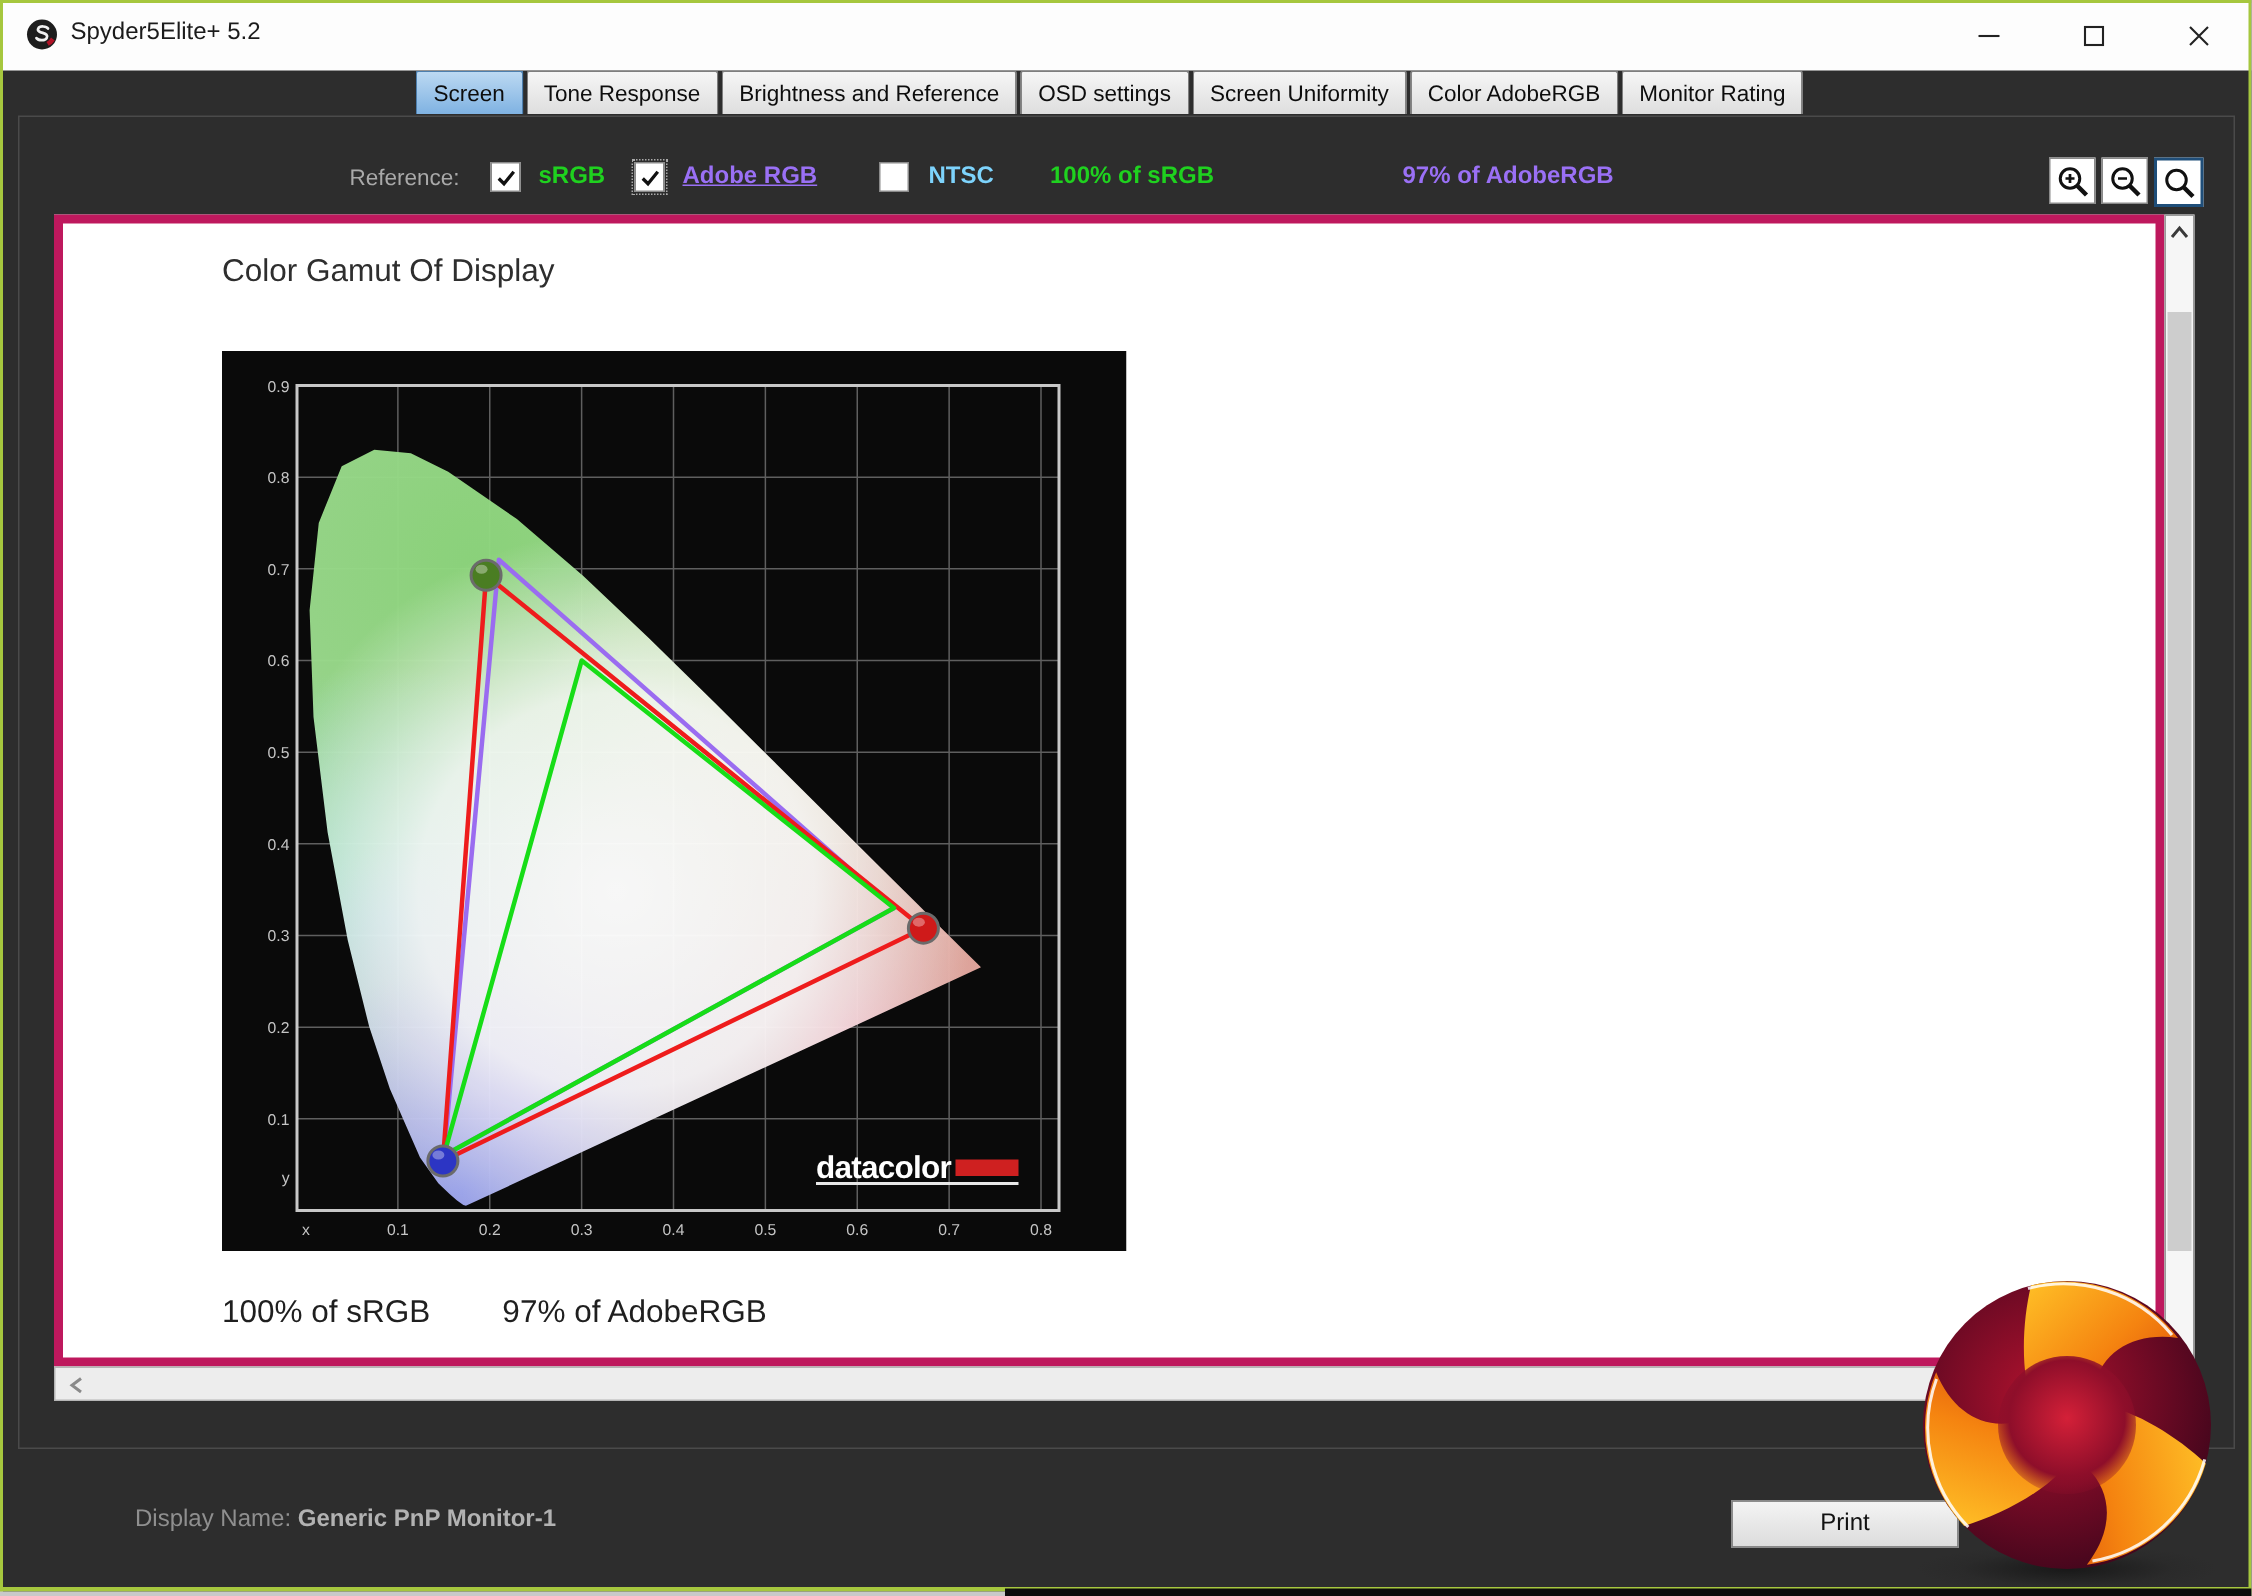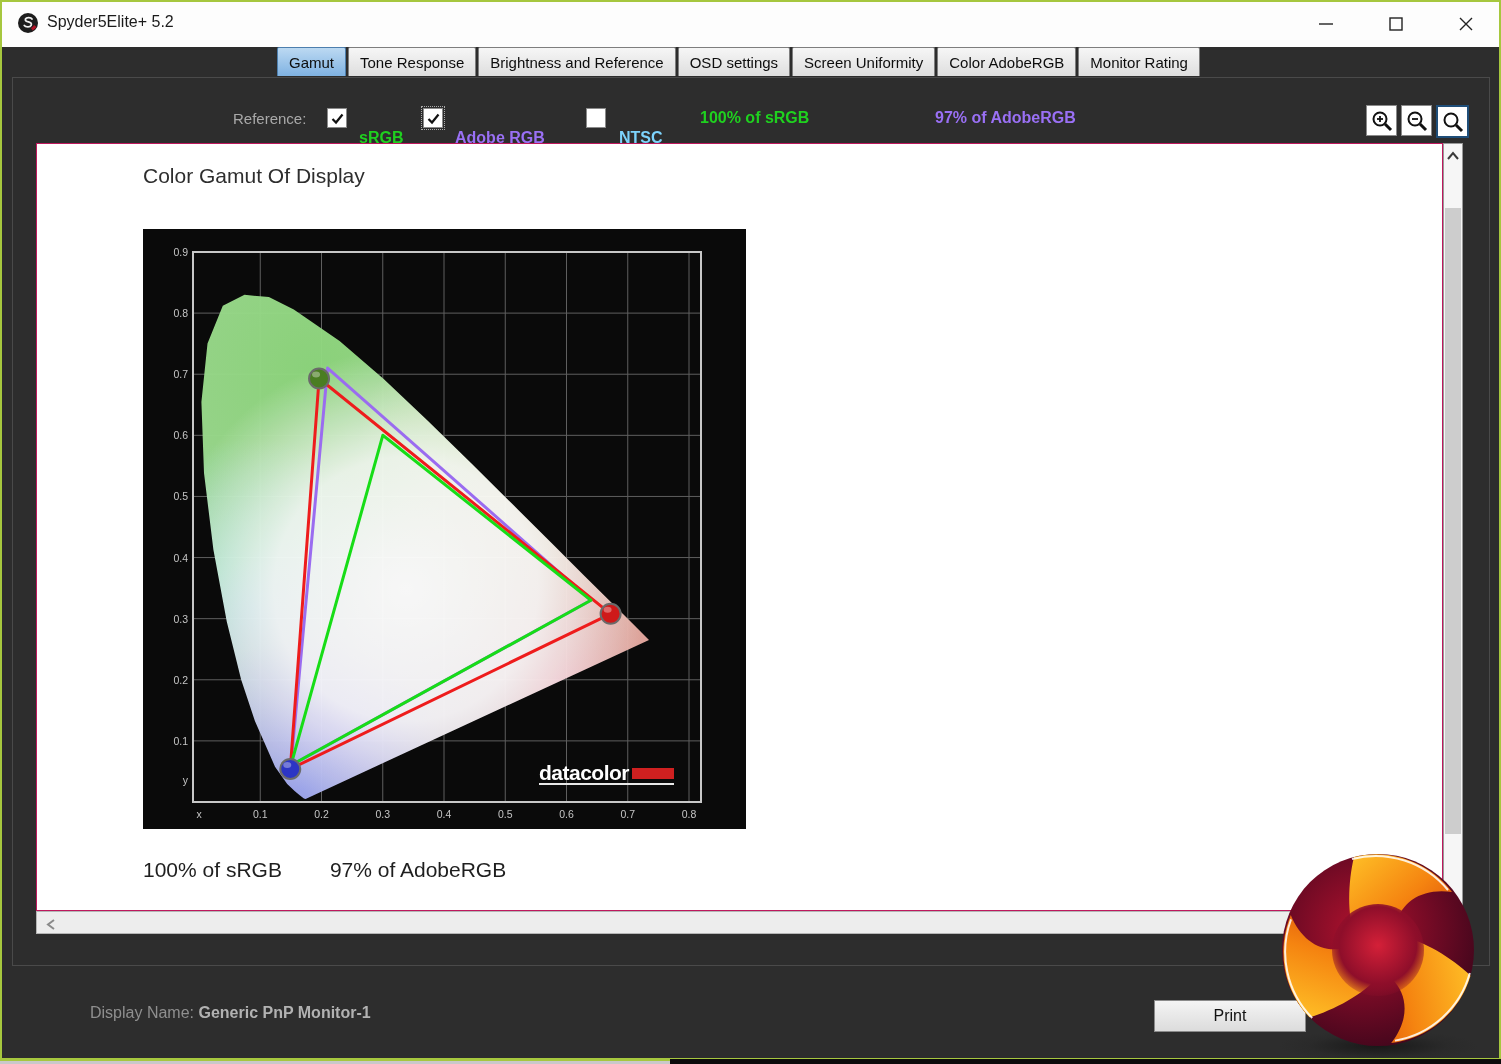--- a/index.html
+++ b/index.html
@@ -18,27 +18,27 @@
        border-radius:2px 2px 0 0;white-space:nowrap;}
   .tab.active{background:linear-gradient(#bcd9f2,#7fb2e2);border-color:#4d7fae;}
   
   .panel-frame{left:12px;top:77px;width:1476px;height:887px;border:1px solid #4a4a4a;}
   
   .refbar{left:0;top:100px;width:1501px;height:38px;}
   .ref-label{font-size:15px;color:#a9a9a9;}
   .cbx{width:18px;height:18px;background:#fff;border:1px solid #8a8a8a;display:inline-flex;
        align-items:center;justify-content:center;}
   .cbx.focused{outline:1px dotted #aaa;outline-offset:1px;}
-  .cbx-label{font-size:16px;font-weight:600;margin-top:20px;}
+  .cbx-label{font-size:16px;font-weight:600;}
   .ref-result{font-size:16px;font-weight:600;}
   .zoombtn{width:29px;height:29px;background:#fff;border:1px solid #8a8a8a;display:flex;
        align-items:center;justify-content:center;}
   .zoombtn.selected{border:2px solid #1f4e79;}
   
-  .content{left:36px;top:143px;width:1407px;height:768px;background:#ffffff;border:1px solid #be185d;box-sizing:border-box;padding-left:24px;}
+  .content{left:36px;top:143px;width:1407px;height:768px;background:#ffffff;border:6px solid #be185d;box-sizing:border-box;padding-left:24px;}
   .heading{left:106px;top:20px;font-size:21px;color:#2e2e2e;}
   .results{left:106px;top:714px;font-size:21px;color:#1f1f1f;}
   .results span{margin-right:48px;}
   
   .vscroll{left:1443px;top:143px;width:20px;height:768px;background:#f6f6f6;border:1px solid #999;box-sizing:border-box;}
   .vthumb{left:1px;top:64px;width:16px;height:626px;background:#cdcdcd;}
   .hscroll{left:36px;top:911px;width:1407px;height:23px;background:#ededed;border:1px solid #b5b5b5;box-sizing:border-box;}
   
   .footer-name{left:90px;top:1004px;font-size:16px;color:#8f8f8f;}
   .footer-name b{color:#b2b2b2;}
@@ -76,21 +76,21 @@
       </svg>
   </div>
   <div class="abs winbtn" style="left:1443px;">
     <svg width="16" height="16">
         <path d="M2 2 L14 14 M14 2 L2 14" stroke="#222" stroke-width="1.4"></path>
       </svg>
   </div>
 </div>
 
 <div class="abs tabbar">
-  <div class="tab active">Gamut</div>
+  <div class="tab active">Screen</div>
   <div class="tab">Tone Response</div>
   <div class="tab">Brightness and Reference</div>
   <div class="tab">OSD settings</div>
   <div class="tab">Screen Uniformity</div>
   <div class="tab">Color AdobeRGB</div>
   <div class="tab">Monitor Rating</div>
 </div>
 
 <div class="abs panel-frame"></div>
 

